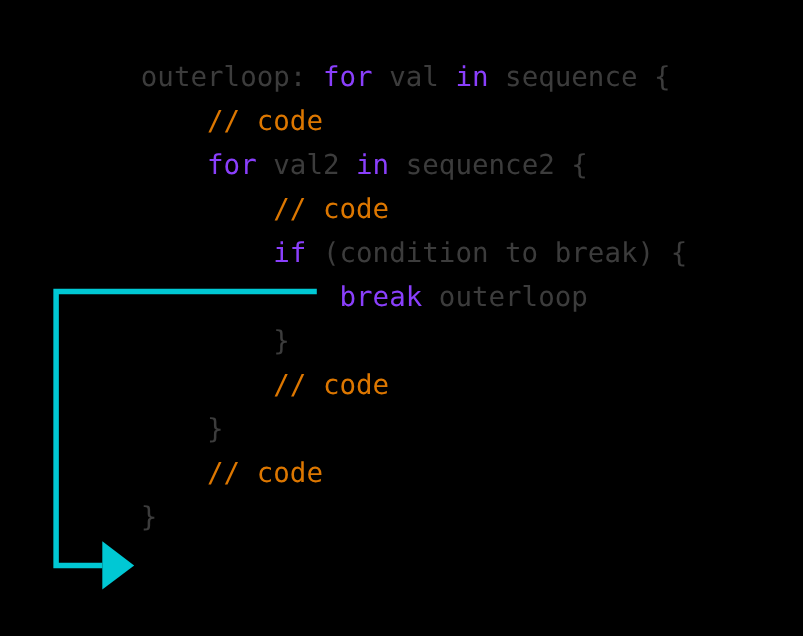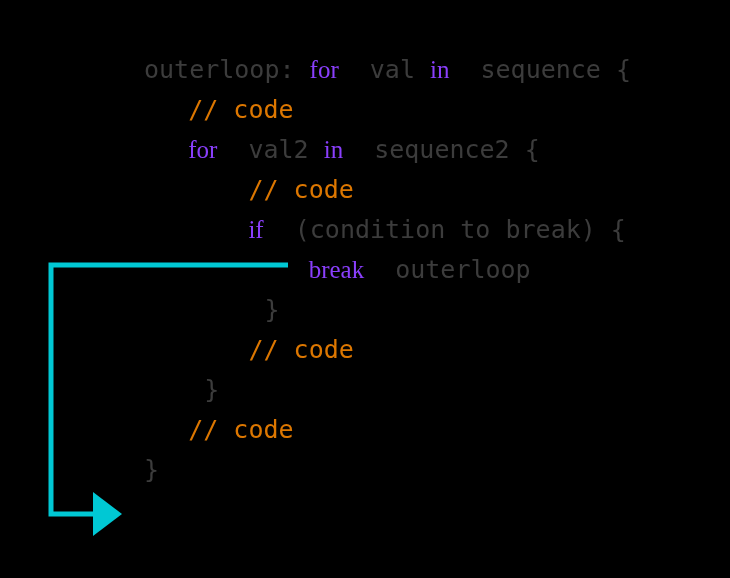--- a/index.html
+++ b/index.html
@@ -30,22 +30,22 @@
     letter-spacing: 0px;
     white-space: pre;
     color: #3c3c3c;
   }
   #code .ln {
     display: block;
     height: 40px;
     white-space: pre;
   }
 
-  .tok-plain   { color: #3c3c3c; margin-left: 16px; }
-  .tok-keyword { color: #8a3ffc; font-family: Liberation Serif, serif; }
+  .tok-plain   { color: #3c3c3c; }
+  .tok-keyword { color: #8a3ffc; }
   .tok-comment { color: #dd7700; }
 
   
   #arrow-layer {
     position: absolute;
     left: 0;
     top: 0;
     width: 730px;
     height: 578px;
     pointer-events: none;

